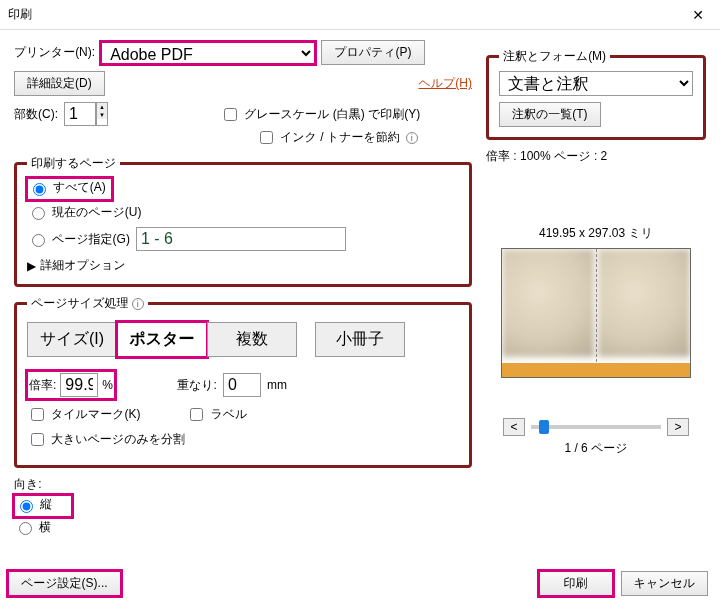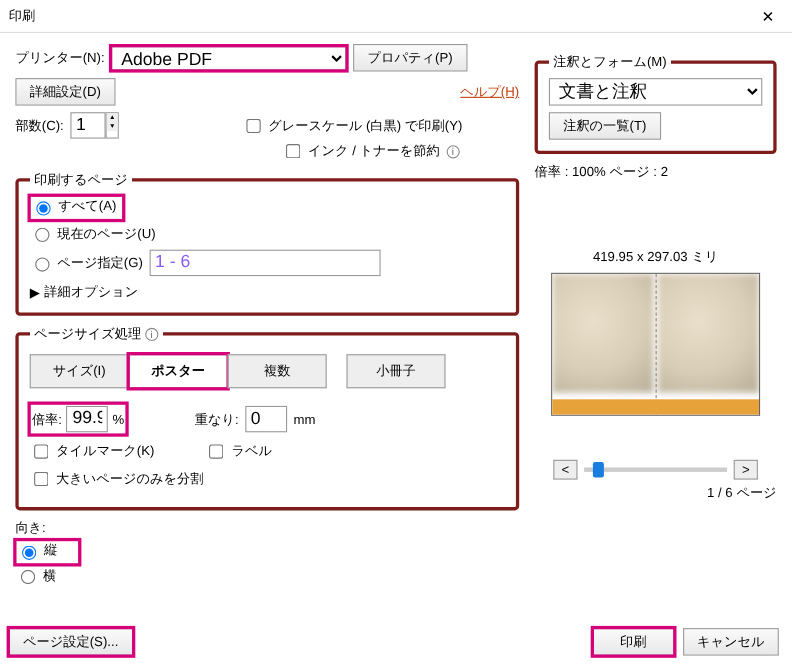--- a/index.html
+++ b/index.html
@@ -58,21 +58,21 @@
   legend { padding: 0 4px; }
   label.radio, label.check { display: inline-flex; align-items: center; gap: 4px; }
   .tabbar { display: flex; gap: 0; margin-top: 4px; }
   .tabbar .tab {
     border: 1px solid #999;
     padding: 6px 0;
     text-align: center;
     width: 90px;
     background: #eee;
     cursor: pointer;
-    font-size: 12px;
+    font-size: 16px;
   }
   .tabbar .tab.active { background: #fff; font-weight: bold; }
   .info-icon { display:inline-block; width:12px;height:12px;border:1px solid #888;border-radius:50%;font-size:9px;line-height:11px;text-align:center;color:#666;}
   .hl { outline: 3px solid #d6007a; outline-offset: -1px; }
   .hl-wrap { display:inline-block; }
   .link { color:#c2410c; text-decoration: underline; cursor:pointer; }
   .preview-box {
     width: 190px; height: 130px;
     border: 1px solid #666;
     margin: 6px auto;
@@ -99,21 +99,21 @@
   .footer {
     position: absolute;
     bottom: 8px;
     left: 8px;
     right: 12px;
     display: flex;
     justify-content: space-between;
     align-items: flex-start;
   }
   .footer .right { display:flex; gap:8px; }
-  .disabled { color:#8b5cf6; }
+  .disabled { color:#14532d; }
 </style>
 </head>
 <body>
 
 <div class="titlebar">
   <span>印刷</span>
   <span class="close">✕</span>
 </div>
 
 <div class="body">
@@ -266,21 +266,21 @@
       <div class="preview-bar"></div>
     </div>
 
     <div class="nav">
       <div class="navbtn">&lt;</div>
       <div class="slider-track">
           <div class="slider-thumb"></div>
         </div>
       <div class="navbtn">&gt;</div>
     </div>
-    <div style="text-align:right;margin-top:4px">1 / 6 ページ</div>
+    <div style="text-align:center;margin-top:4px">1 / 6 ページ</div>
   </div>
 </div>
 
 <div class="footer">
   <span class="hl-wrap hl">
     <button class="btn">ページ設定(S)...</button>
   </span>
   <span class="right">
     <span class="hl-wrap hl">
       <button class="btn" style="padding:3px 24px">印刷</button>

